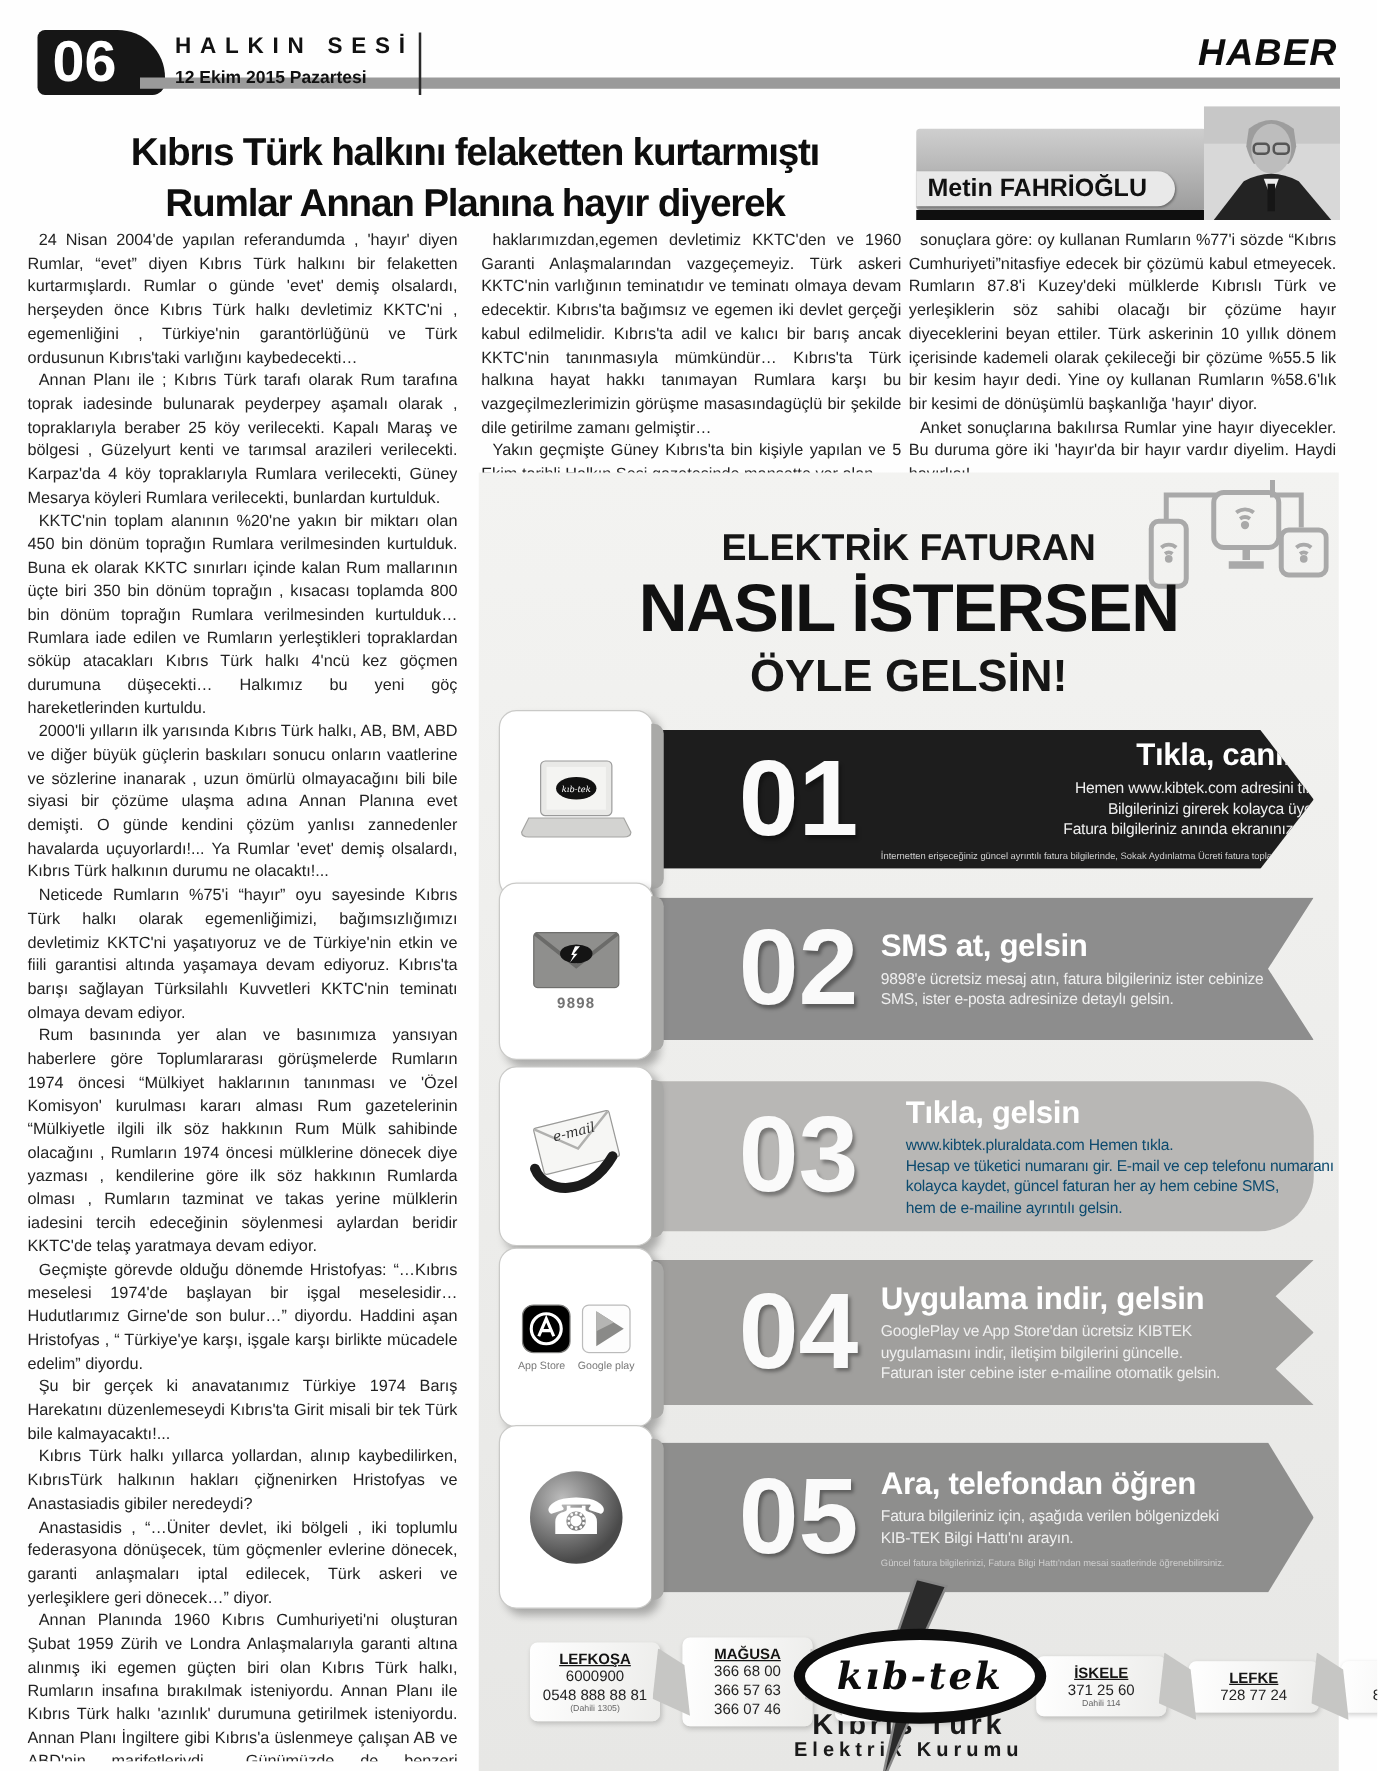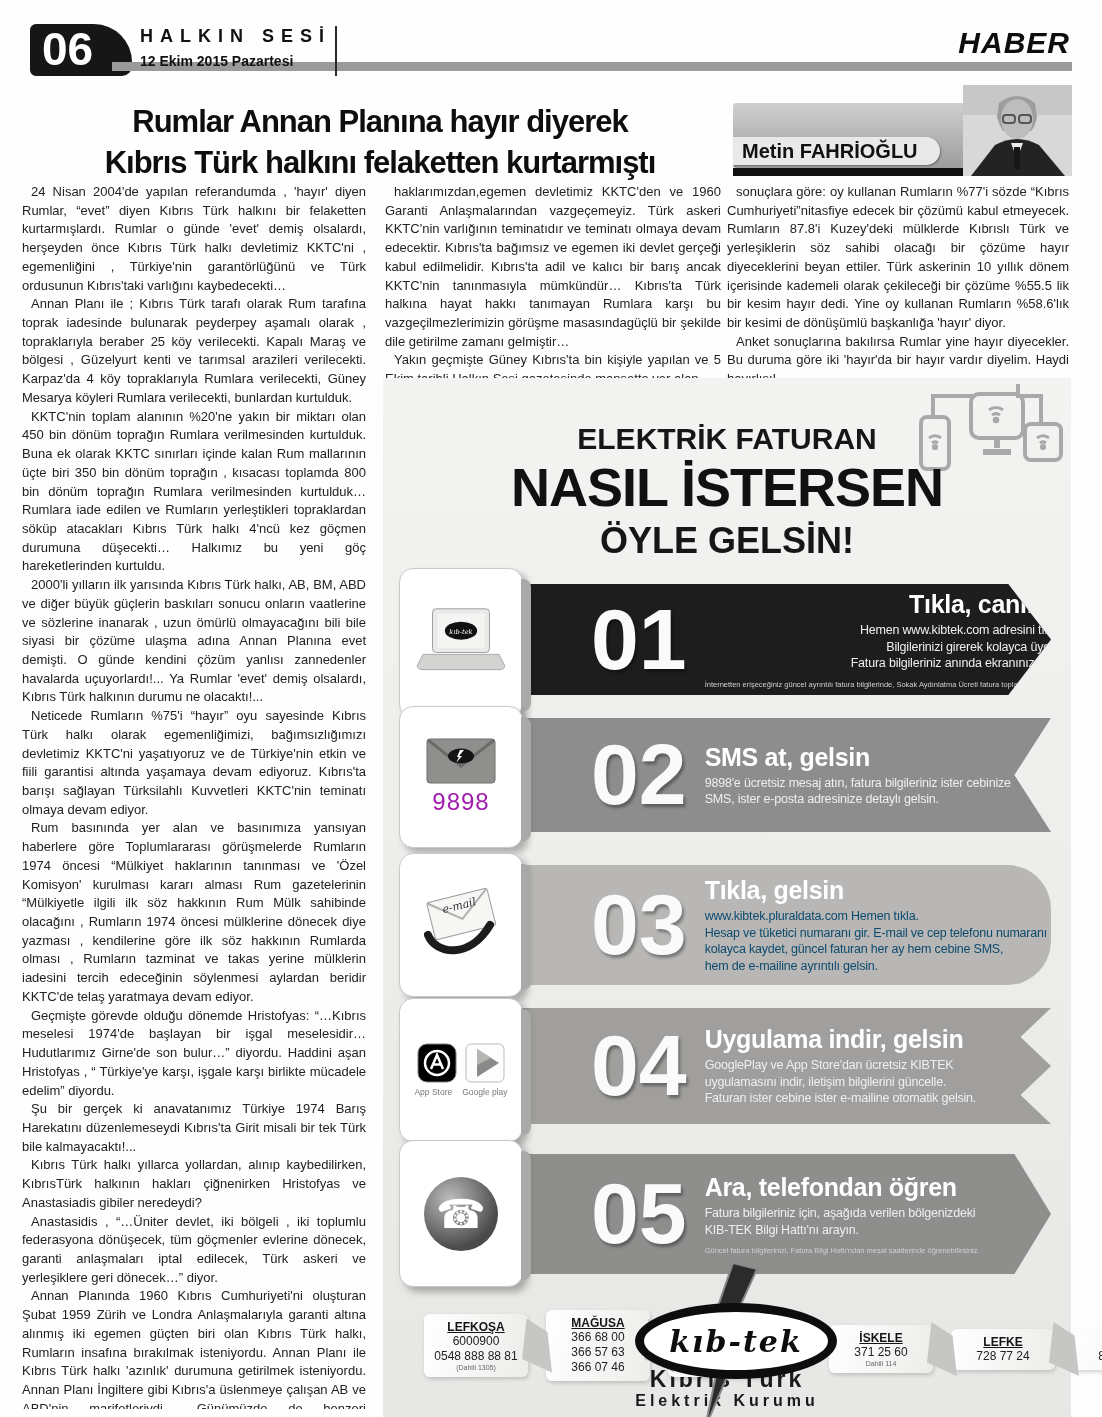--- a/index.html
+++ b/index.html
@@ -56,26 +56,26 @@
                   background:#a9a9a7;border-radius:0 8px 8px 0;z-index:-1;}
   .banner{position:absolute;left:58px;right:20px;display:flex;align-items:center;z-index:1;}
   .step-number{font-size:86px;font-weight:700;color:#fafafa;line-height:.9;
                margin:0 18px 0 150px;text-shadow:2px 3px 3px rgba(0,0,0,.35);flex:none;}
   .step-title{font-size:25px;font-weight:800;color:#ffffff;letter-spacing:-0.3px;margin-bottom:3px;}
   .step-line{font-size:12.5px;color:#efefef;line-height:1.32;letter-spacing:-0.2px;white-space:nowrap;}
   .step-fine{font-size:7.5px;color:#cfcfcf;margin-top:8px;white-space:nowrap;}
 
   .banner-1{background:#1d1d1d;clip-path:polygon(0 0,93% 0,100% 50%,93% 100%,0 100%);}
   .banner-2{background:#8d8d8d;clip-path:polygon(0 0,100% 0,94% 50%,100% 100%,0 100%);}
-  .banner-3{background:#b8b7b5;border-radius:0 44px 44px 0;}
+  .banner-3{background:#b8b7b5;border-radius:0 44px 44px 0;gap:20px;}
   .banner-4{background:#a09f9d;clip-path:polygon(0 0,100% 0,95% 25%,100% 50%,95% 75%,100% 100%,0 100%);}
   .banner-5{background:#8e8e8d;clip-path:polygon(0 0,94% 0,100% 50%,94% 100%,0 100%);}
   .banner-3 .step-line{color:#0c4a6e;}
 
-  .icon-caption{font-size:24px;font-weight:400;color:#a21caf;letter-spacing:1px;margin-top:4px;}
+  .icon-caption{font-size:12px;font-weight:700;color:#737373;letter-spacing:1px;margin-top:4px;}
   .applabels{display:flex;gap:10px;font-size:8.5px;color:#777;margin-top:4px;}
   .phone-circle{width:74px;height:74px;border-radius:50%;
                 background:radial-gradient(circle at 35% 30%,#bdbdbd,#4a4a4a 70%);
                 display:flex;align-items:center;justify-content:center;
                 font-size:40px;color:#fff;}
 
   
   .bolt{position:absolute;left:308px;top:885px;z-index:1;}
   .logo-ellipse{position:absolute;left:252px;top:925px;width:184px;height:58px;z-index:2;
                 background:#fff;border:9px solid #0d0d0d;border-radius:50%;
@@ -106,22 +106,22 @@
 
   <div class="pagenum">06</div>
   <div class="gray-bar"></div>
   <div class="masthead-block">
     <div class="masthead">HALKIN SESİ</div>
     <div class="issue-date">12 Ekim 2015 Pazartesi</div>
   </div>
   <div class="section-label">HABER</div>
 
   <div class="headline">
+    <div>Kıbrıs Türk halkını felaketten kurtarmıştı</div>
     <div>Rumlar Annan Planına hayır diyerek</div>
-    <div>Kıbrıs Türk halkını felaketten kurtarmıştı</div>
   </div>
   <div class="byline-box">
     <div class="byline-strip">Metin FAHRİOĞLU</div>
   </div>
   <div class="byline-bar"></div>
   <div class="author-photo">
     <svg width="109" height="91" viewBox="0 0 109 91">
       <rect width="109" height="91" fill="#d8d8d8"></rect>
       <rect width="109" height="30" fill="#c7c7c7"></rect>
       <path d="M36 18 q18 -14 36 0 l2 14 q-2 10 -6 14 l-28 0 q-4 -6 -6 -14 z" fill="#9d9d9d"></path>

